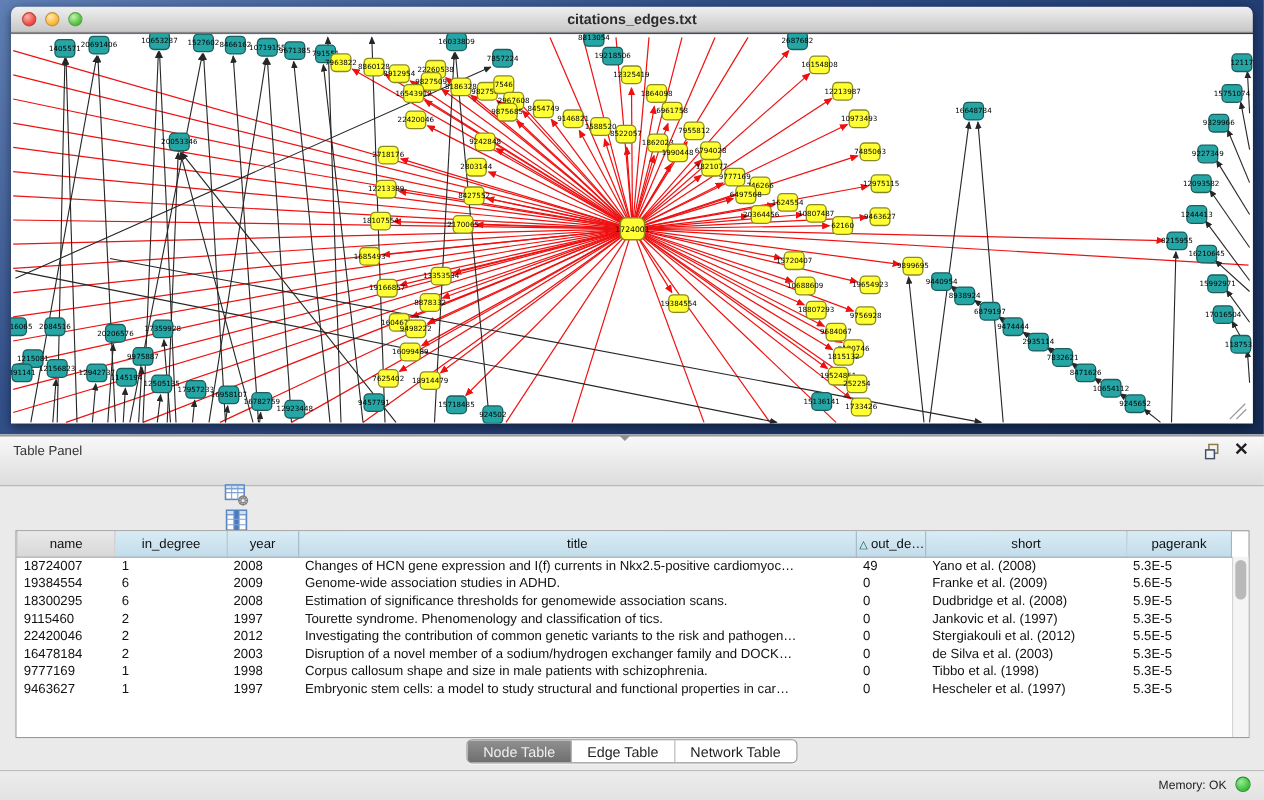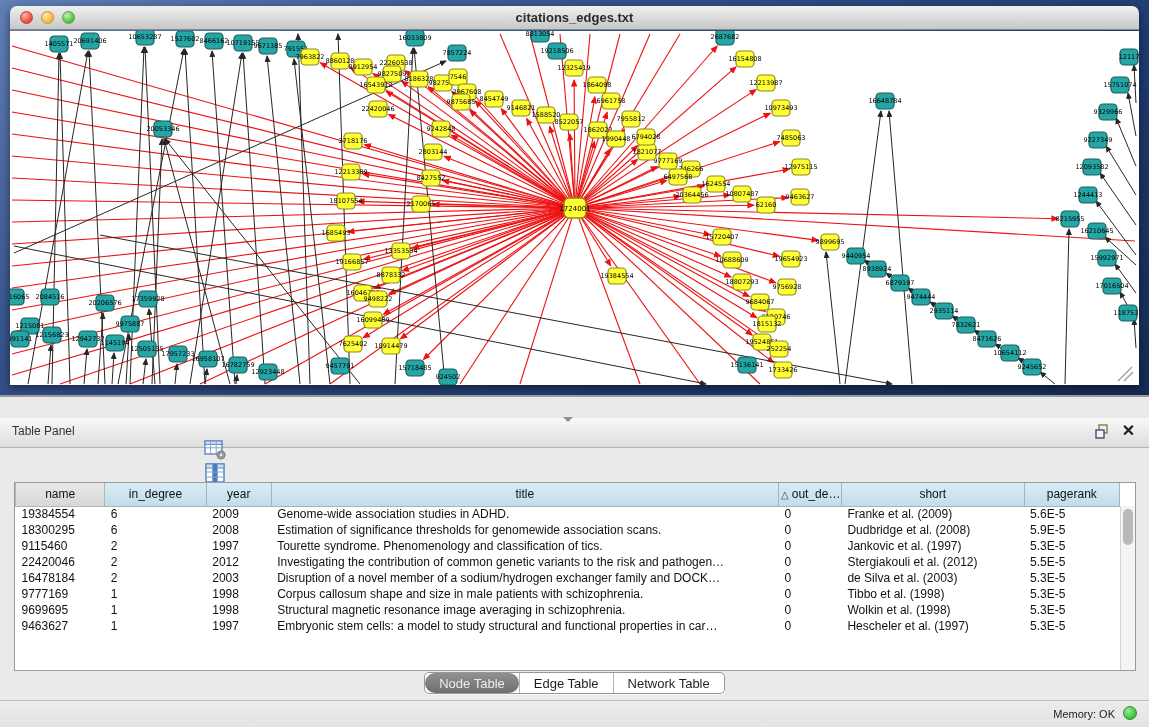--- a/index.html
+++ b/index.html
@@ -29,22 +29,22 @@
   .tl-green  { left:52px; background:radial-gradient(circle at 35% 30%,#c8f0b8,#57c944 60%,#35a327); border:1px solid #57a349; }
   .net-canvas { position:absolute; left:0; top:25px; width:1129px; height:354px; background:#ffffff; }
   .net-canvas svg { display:block; }
 
   
   #table-panel {
     position:absolute; left:0; top:395px; width:1149px; height:305px;
     background:#eaeaea; border-top:2px solid #9a9a9a;
   }
   .panel-header {
-    height:30px; background:linear-gradient(#f8f8f8,#dddddd);
-    border-bottom:1px solid #b3b3b3; position:relative;margin-top:21px;
+    height:45px; background:linear-gradient(#f8f8f8,#dddddd);
+    border-bottom:1px solid #b3b3b3; position:relative;
   }
   .panel-title { font-size:12px; color:#333; line-height:26px; padding-left:12px; }
   .splitter-handle { position:absolute; left:563px; top:-1px; width:0; height:0;
     border-left:5px solid transparent; border-right:5px solid transparent; border-top:5px solid #8f8f8f; }
   .panel-float { position:absolute; right:38px; top:6px; width:16px; height:15px; cursor:pointer; }
   .panel-close { position:absolute; right:13px; top:5px; width:15px; height:16px; font-size:16px; font-weight:bold;
     color:#1d1d1d; line-height:16px; text-align:center; cursor:pointer; }
 
   
   .toolbar { position:absolute; left:14px; top:40px; height:32px; display:flex; align-items:center;flex-direction:column; }
@@ -82,21 +82,21 @@
     background:#f4f4f4; border-left:1px solid #d4d4d4;
   }
   .vthumb { position:absolute; left:2px; top:3px; width:10px; height:36px; background:#b9b9b9; border-radius:6px; }
 
   
   .tabsbar { position:absolute; left:0; top:275px; width:1149px; text-align:center; }
   .seg { display:inline-flex; border:1px solid #979797; border-radius:5px; overflow:hidden;
          background:#fff; height:22px; box-shadow:0 1px 0 rgba(255,255,255,.7); }
   .seg .tab { padding:0 14px; line-height:21px; font-size:13px; color:#1f1f1f; border-left:1px solid #b4b4b4; cursor:pointer; }
   .seg .tab:first-child { border-left:none; }
-  .seg .tab.active { background:linear-gradient(#909090,#6f6f6f); color:#efefef;border-radius:10px; }
+  .seg .tab.active { background:linear-gradient(#909090,#6f6f6f); color:#efefef; }
 
   
   #statusbar {
     position:absolute; left:0; top:700px; width:1149px; height:43px;
     background:linear-gradient(#ececec,#dddddd); border-top:1px solid #bdbdbd;
   }
   .mem { position:absolute; right:34px; top:6px; font-size:11px; color:#222; line-height:14px; }
   .mem-dot { position:absolute; right:12px; top:5px; width:14px; height:14px; border-radius:50%;
     background:radial-gradient(circle at 35% 30%,#9ce89c,#3fc43f 65%,#2ba32b); border:1px solid #2c8f2c; }
 </style>
@@ -864,20 +864,29 @@
             <th class="">in_degree</th>
             <th class="">year</th>
             <th class="">title</th>
             <th class=""><span class="sort-glyph">△</span>out_de…</th>
             <th class="">short</th>
             <th class="">pagerank</th>
           </tr>
         </thead>
         <tbody>
           <tr>
+            <td>18724007</td>
+            <td>1</td>
+            <td>2008</td>
+            <td>Changes of HCN gene expression and I(f) currents in Nkx2.5-positive cardiomyoc…</td>
+            <td>49</td>
+            <td>Yano et al. (2008)</td>
+            <td>5.3E-5</td>
+          </tr>
+          <tr>
             <td>19384554</td>
             <td>6</td>
             <td>2009</td>
             <td>Genome-wide association studies in ADHD.</td>
             <td>0</td>
             <td>Franke et al. (2009)</td>
             <td>5.6E-5</td>
           </tr>
           <tr>
             <td>18300295</td>
@@ -918,29 +927,20 @@
           <tr>
             <td>9777169</td>
             <td>1</td>
             <td>1998</td>
             <td>Corpus callosum shape and size in male patients with schizophrenia.</td>
             <td>0</td>
             <td>Tibbo et al. (1998)</td>
             <td>5.3E-5</td>
           </tr>
           <tr>
-            <td>9699695</td>
-            <td>1</td>
-            <td>1998</td>
-            <td>Structural magnetic resonance image averaging in schizophrenia.</td>
-            <td>0</td>
-            <td>Wolkin et al. (1998)</td>
-            <td>5.3E-5</td>
-          </tr>
-          <tr>
             <td>9463627</td>
             <td>1</td>
             <td>1997</td>
             <td>Embryonic stem cells: a model to study structural and functional properties in car…</td>
             <td>0</td>
             <td>Hescheler et al. (1997)</td>
             <td>5.3E-5</td>
           </tr>
         </tbody>
       </table>

